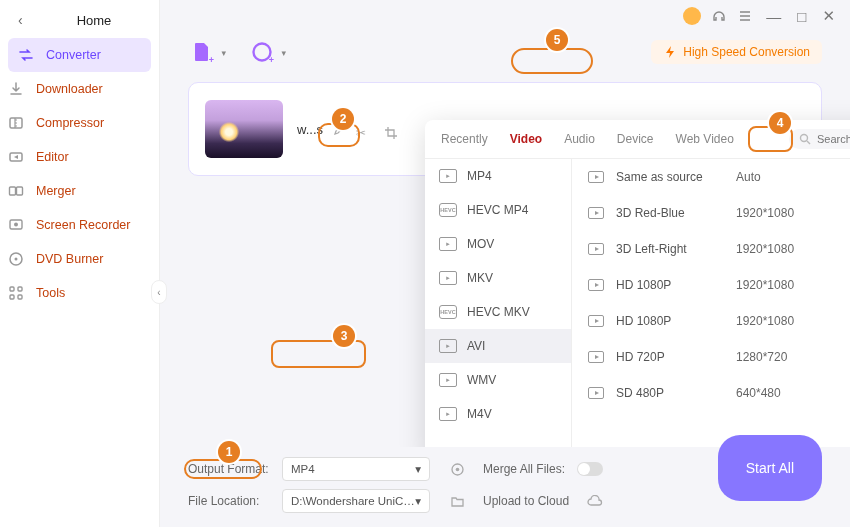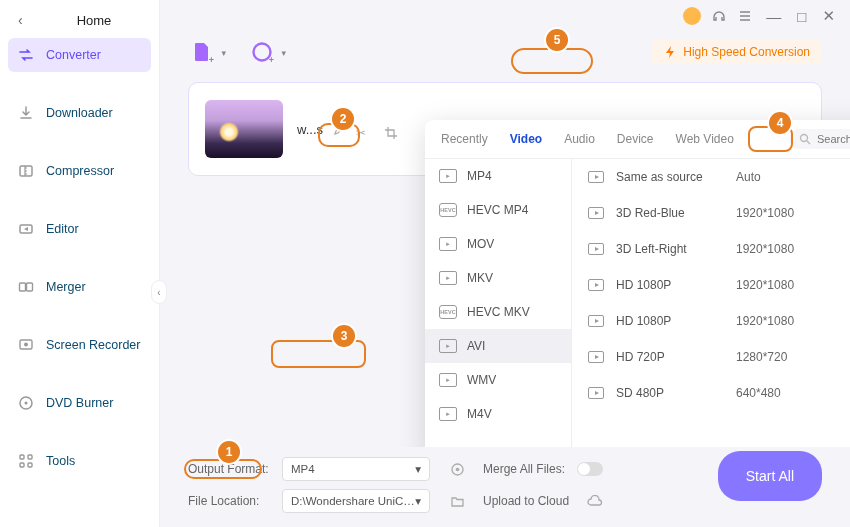--- a/index.html
+++ b/index.html
@@ -4,21 +4,21 @@
 <style>
 * { margin: 0; padding: 0; box-sizing: border-box; font-family: -apple-system, BlinkMacSystemFont, "Segoe UI", Arial, sans-serif; }
 body { width: 850px; height: 527px; background: #f5f5f9; overflow: hidden; font-size: 12px; color: #333; }
 .app { display: flex; height: 100%; }
 
 
 .sidebar { width: 160px; background: #fff; display: flex; flex-direction: column; padding-top: 8px; border-right: 1px solid #eee; position: relative; }
 .back-row { display: flex; align-items: center; padding: 4px 18px 10px; gap: 14px; }
 .back-row .chev { font-size: 14px; color: #666; }
 .back-row .home { font-size: 13px; color: #222; padding-left: 40px; }
-.side-item { display: flex; align-items: center; gap: 12px; padding: 9px 18px; font-size: 12.5px; color: #0c4a6e; cursor: pointer; margin-top: 24px; }
+.side-item { display: flex; align-items: center; gap: 12px; padding: 9px 8px; font-size: 12.5px; color: #c2410c; cursor: pointer; }
 .side-item.active { background: #ece5ff; color: #6c47ff; border-radius: 6px; margin: 0 8px; padding: 9px 10px; }
 .side-item .ico { width: 16px; height: 16px; display: flex; align-items: center; justify-content: center; color: #999; }
 .side-item.active .ico { color: #6c47ff; }
 .collapse-handle { position: absolute; right: -8px; top: 280px; width: 16px; height: 24px; background: #fff; border: 1px solid #eee; border-radius: 8px; display: flex; align-items: center; justify-content: center; font-size: 10px; color: #888; }
 
 
 .main { flex: 1; display: flex; flex-direction: column; position: relative; }
 .titlebar { height: 32px; display: flex; justify-content: flex-end; align-items: center; padding-right: 12px; gap: 10px; }
 .titlebar .circ { width: 18px; height: 18px; border-radius: 50%; background: #ffb84a; }
 .titlebar .tico { color: #888; font-size: 14px; }
@@ -46,21 +46,21 @@
 .file-title-row { display: flex; align-items: center; gap: 10px; }
 .file-title { font-size: 13px; color: #333; }
 .edit-ico { color: #aaa; }
 .file-actions { display: flex; gap: 14px; color: #aaa; margin-top: 8px; }
 .file-actions .fa { width: 16px; display:flex; justify-content:center; }
 
 
 .popover { position: absolute; left: 265px; top: 120px; width: 488px; height: 340px; background: #fff; border-radius: 8px; box-shadow: 0 6px 28px rgba(0,0,0,0.15); display: flex; flex-direction: column; overflow: hidden; }
 .tabs { display: flex; align-items: center; padding: 8px 14px; gap: 18px; border-bottom: 1px solid #eee; font-size: 12px; color: #888; }
 .tab { padding: 4px 2px; cursor:pointer; }
-.tab.active { color: #1d4ed8; font-weight: 600; }
+.tab.active { color: #b91c1c; font-weight: 600; }
 .search { margin-left: auto; display: flex; align-items: center; gap: 6px; background: #f6f6f8; border-radius: 14px; padding: 4px 10px; width: 110px; }
 .search input { border: none; background: transparent; outline: none; font-size: 11px; width: 70px; color:#666; }
 .pop-body { display: flex; flex: 1; overflow: hidden; }
 .fmt-col { width: 147px; border-right: 1px solid #eee; overflow-y: auto; }
 .fmt-item { display: flex; align-items: center; gap: 10px; padding: 10px 14px; font-size: 12px; color: #555; cursor:pointer; }
 .fmt-item.sel { background: #f0f0f4; }
 .fmt-item .fico { width: 18px; height: 14px; border: 1.4px solid #999; border-radius: 2px; display:flex; align-items:center; justify-content:center; font-size:7px; color:#999;}
 .fmt-item .fico.hevc { border:1px solid #999; border-radius:3px; font-size:5.5px; font-weight:600;}
 .res-col { flex: 1; overflow-y: auto; }
 .res-item { display: flex; align-items: center; padding: 11px 16px; font-size: 12px; color: #555; }
@@ -74,21 +74,21 @@
 
 
 .bottom { position: absolute; bottom: 0; left: 160px; right: 0; padding: 10px 28px 14px; background: #f5f5f9; display:flex; flex-direction:column; gap:8px;}
 .brow { display: flex; align-items: center; gap: 12px; font-size: 12px; color: #666; }
 .brow .label { width: 82px; }
 .sel-box { background: #fff; border: 1px solid #ddd; border-radius: 4px; padding: 4px 8px; width: 148px; display: flex; align-items: center; justify-content: space-between; font-size: 11.5px; color:#555;}
 .brow .mid-ico { color: #aaa; margin-left: 8px; }
 .toggle { width: 26px; height: 14px; background: #ddd; border-radius: 8px; position: relative; }
 .toggle::after { content:""; position:absolute; left:1px; top:1px; width:12px; height:12px; background:#fff; border-radius:50%; }
 .cloud-ico{color:#aaa;margin-left:6px;}
-.start-all { position:absolute; right: 28px; bottom: 26px; background: #8776ff; color: #fff; padding: 17px 28px; border-radius: 22px; font-size: 14px; }
+.start-all { position:absolute; right: 28px; bottom: 26px; background: #8776ff; color: #fff; padding: 25px 28px; border-radius: 22px; font-size: 14px; }
 
 
 .callout { position: absolute; width: 22px; height: 22px; background: #e67e22; color:#fff; border-radius:50%; display:flex; align-items:center; justify-content:center; font-size:12px; font-weight:700; box-shadow:0 0 0 2px #fff; z-index:50;}
 .ring { position:absolute; border: 2.5px solid #e67e22; border-radius: 10px; z-index:49; pointer-events:none;}
 
 svg { display: block; }
 </style>
 </head>
 <body>
 

